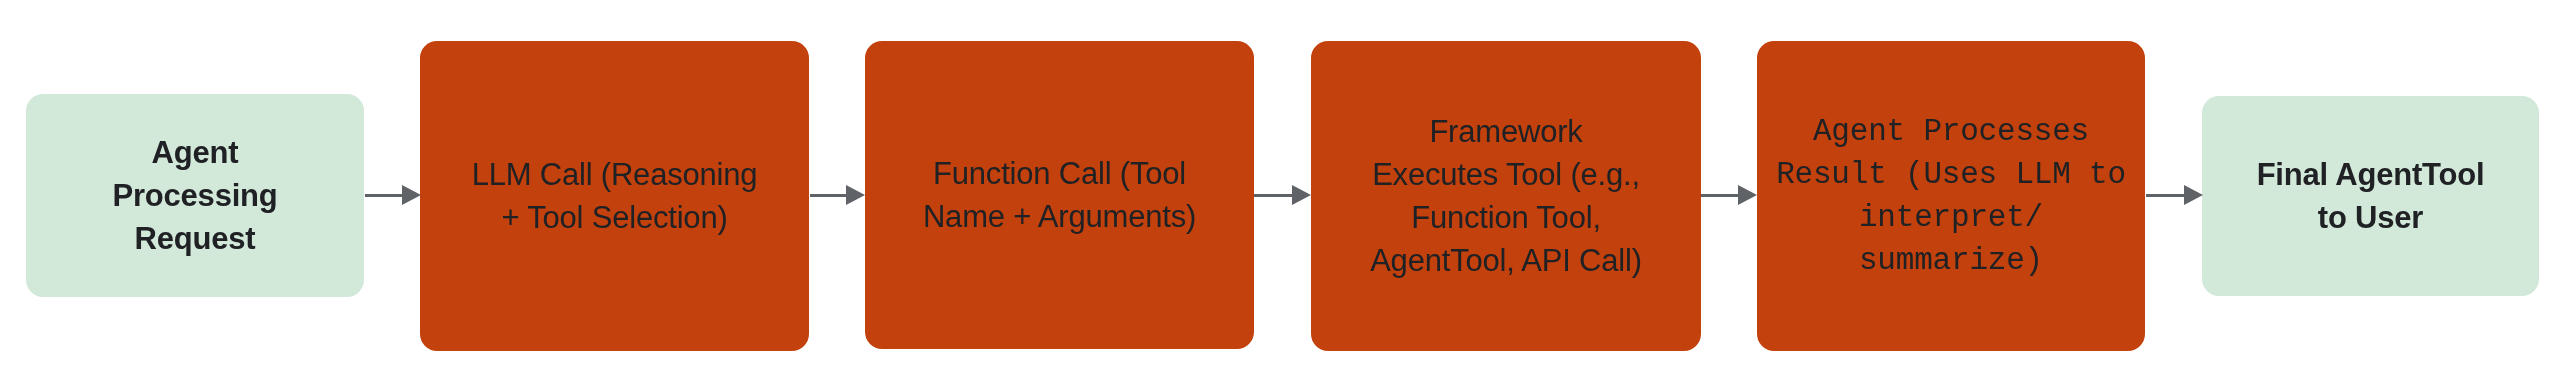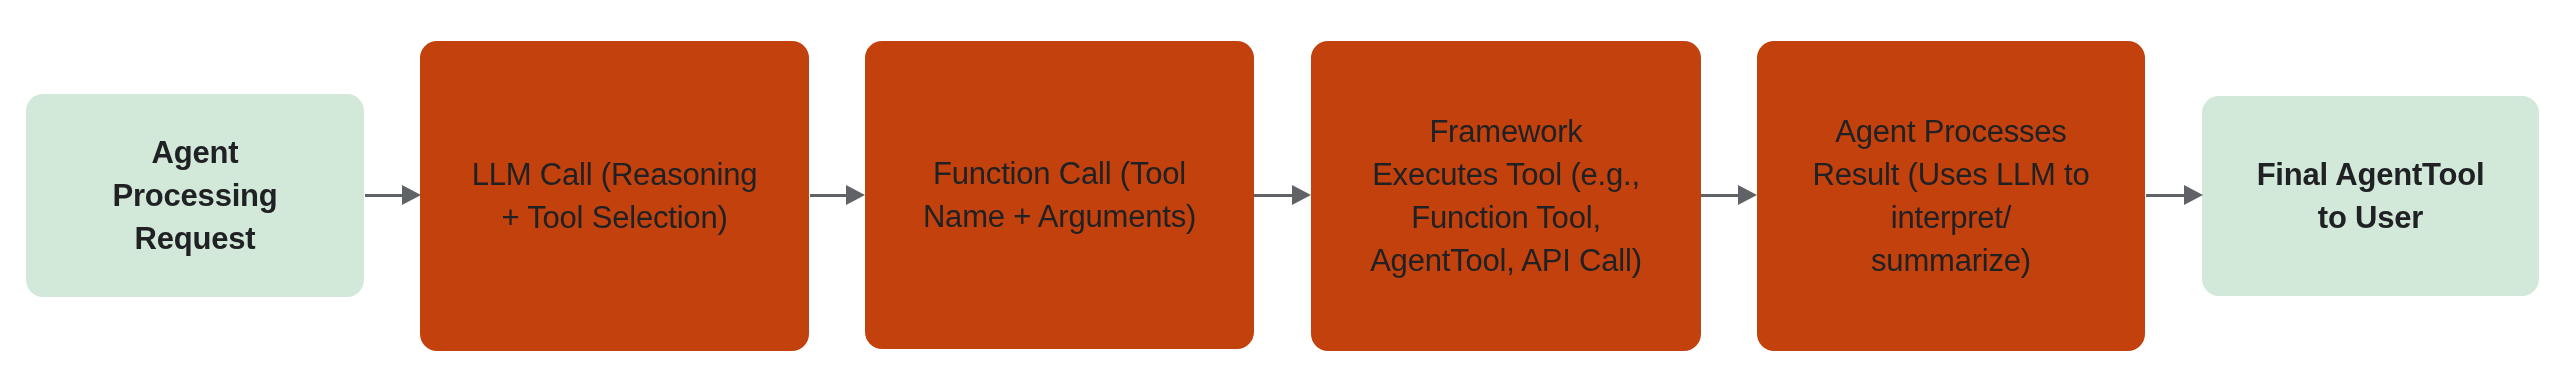--- a/index.html
+++ b/index.html
@@ -79,21 +79,21 @@
 + Tool Selection)</div>
 
   <div class="node process" style="left:865px; top:41px; width:389px; height:308px;">Function Call (Tool
 Name + Arguments)</div>
 
   <div class="node process" style="left:1311px; top:41px; width:390px; height:310px;">Framework
 Executes Tool (e.g.,
 Function Tool,
 AgentTool, API Call)</div>
 
-  <div class="node process" style="left:1757px; top:41px; width:388px; height:310px;">Agent Processes
+  <div class="node process" style="left:1757px; top:41px; width:388px; height:310px;font-family:Liberation Mono, monospace;">Agent Processes
 Result (Uses LLM to
 interpret/
 summarize)</div>
 
   <div class="node terminal" style="left:2202px; top:96px; width:337px; height:200px;">Final AgentTool
 to User</div>
 
   <div class="connector" style="left:365px; top:185px; width:56px;">
     <div class="shaft" style="width:37px;"></div>
     <div class="head" style="left:37px;"></div>

